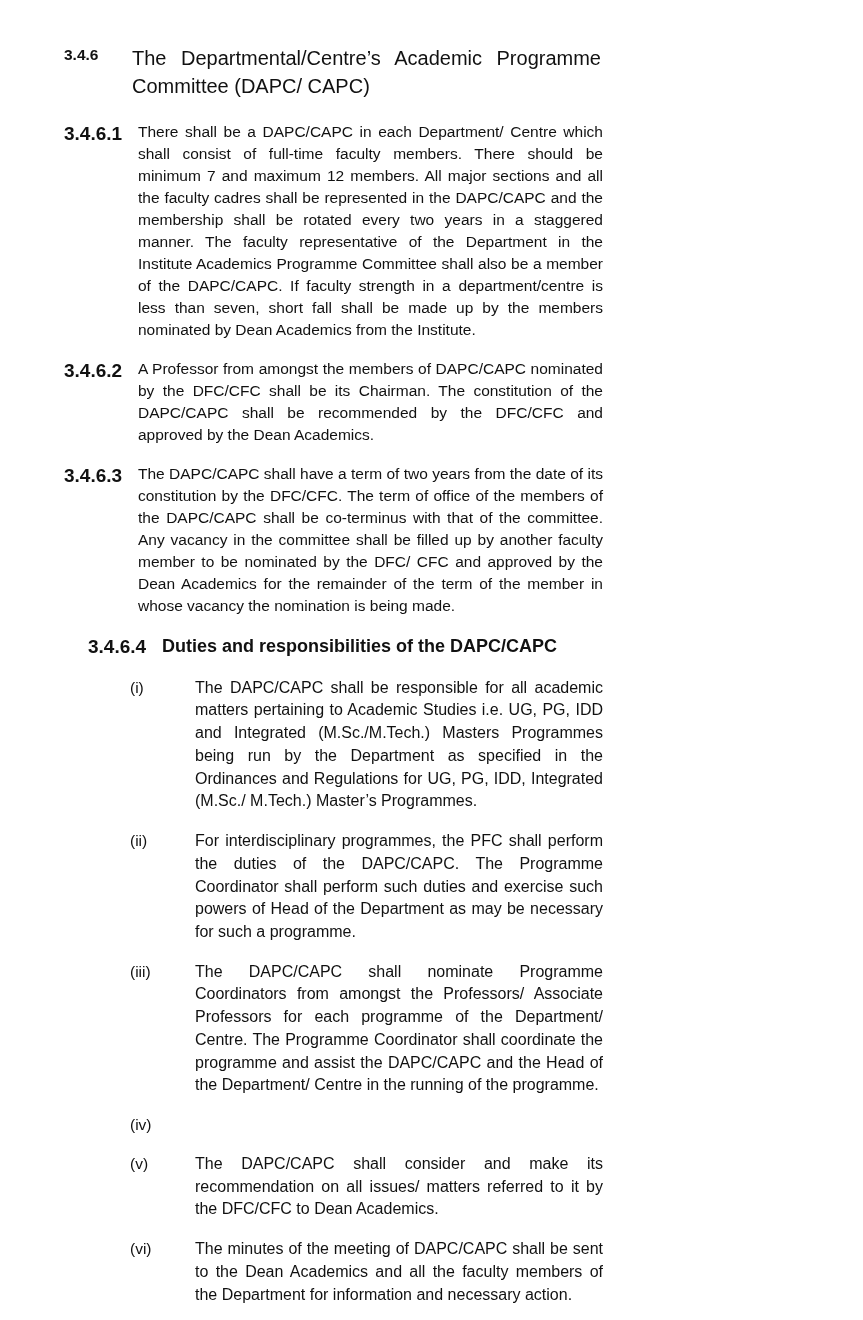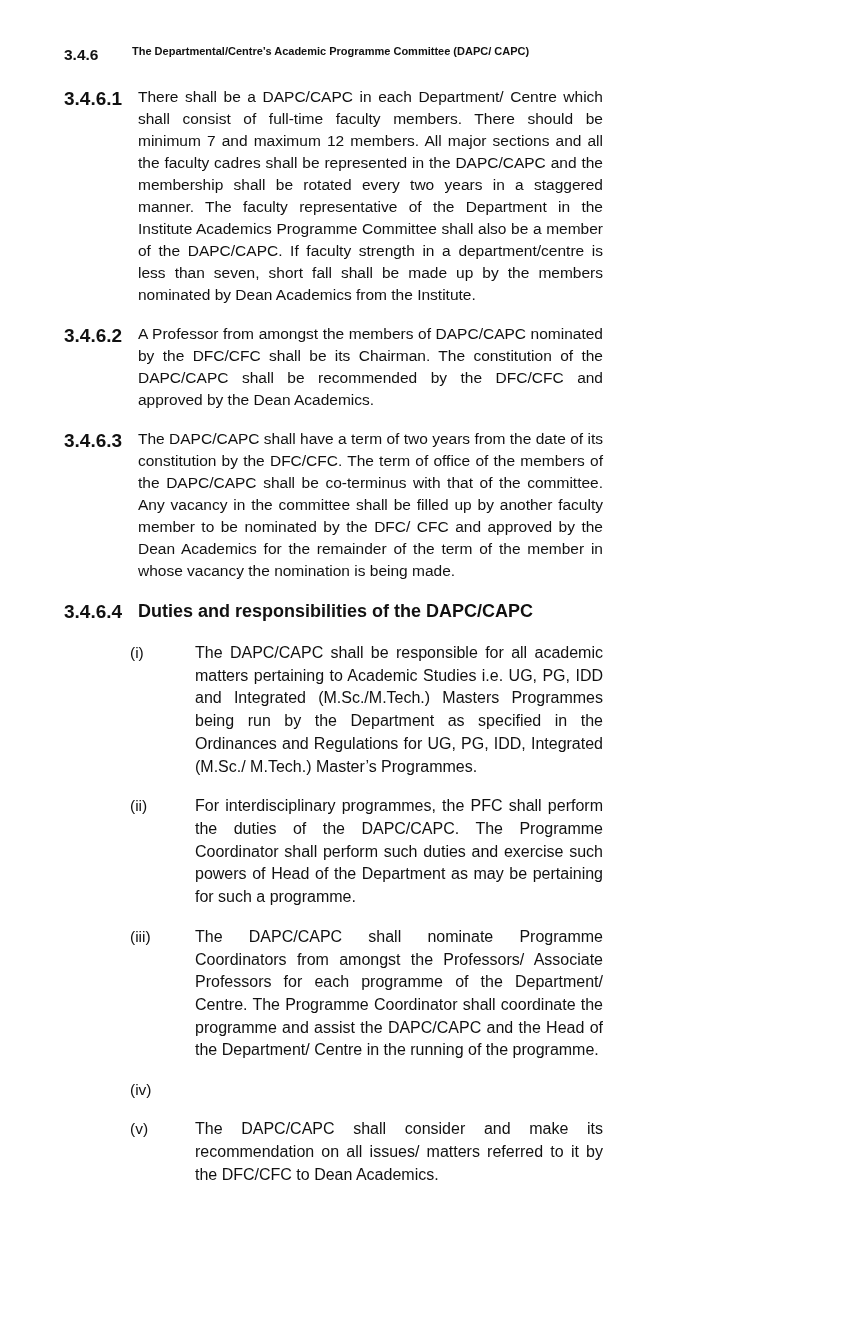--- a/index.html
+++ b/index.html
@@ -44,40 +44,41 @@
 
   
   .heading-block {
     margin-bottom: 20px;
   }
   .heading-block .num {
     width: 68px;
     font-size: 15.5px;
   }
   .heading-block .heading-txt {
-    font-weight: bold;
-    font-size: 11px;
+    font-weight: normal;
+    font-size: 20px;
     line-height: 1.42;
     text-align: justify;
     text-justify: inter-word;
     flex: 1;
     padding-right: 2px;
   }
 
   
   .clause .num {
     width: 74px;
   }
   .clause .body-txt {
     flex: 1;
   }
 
   
   .subheading {
     margin-bottom: 16px;
+    margin-left: 24px;
   }
   .subheading .num {
     width: 74px;
   }
   .subheading .sub-txt {
     font-weight: bold;
     font-size: 18px;
     line-height: 1.42;
     flex: 1;
   }
@@ -133,31 +134,35 @@
     <span class="sub-txt">Duties and responsibilities of the DAPC/CAPC</span>
   </div>
 
   <div class="roman-item">
     <span class="rn">(i)</span>
     <span class="rtxt">The DAPC/CAPC shall be responsible for all academic matters pertaining to Academic Studies i.e. UG, PG, IDD and Integrated (M.Sc./M.Tech.) Masters Programmes being run by the Department as specified in the Ordinances and Regulations for UG, PG, IDD, Integrated  (M.Sc./ M.Tech.) Master’s Programmes.</span>
   </div>
 
   <div class="roman-item">
     <span class="rn">(ii)</span>
-    <span class="rtxt">For interdisciplinary programmes, the PFC shall perform the duties of the DAPC/CAPC. The Programme Coordinator shall perform such duties and exercise such powers of Head of the Department as may be pertaining for such a programme.</span>
+    <span class="rtxt">For interdisciplinary programmes, the PFC shall perform the duties of the DAPC/CAPC. The Programme Coordinator shall perform such duties and exercise such powers of Head of the Department as may be necessary for such a programme.</span>
   </div>
 
   <div class="roman-item">
     <span class="rn">(iii)</span>
     <span class="rtxt">The DAPC/CAPC shall nominate Programme Coordinators from amongst the Professors/ Associate Professors for each programme of the Department/ Centre. The Programme Coordinator shall coordinate the programme and assist the DAPC/CAPC and the Head of the Department/ Centre in the running of the programme.</span>
   </div>
 
   <div class="roman-item">
     <span class="rn">(iv)</span>
   </div>
 
   <div class="roman-item">
     <span class="rn">(v)</span>
     <span class="rtxt">The DAPC/CAPC shall consider and make its recommendation on all issues/ matters referred to it by the DFC/CFC to Dean Academics.</span>
   </div>
 
+  <div class="roman-item">
+    <span class="rn">(vi)</span>
+    <span class="rtxt">The minutes of the meeting of DAPC/CAPC shall be sent to the Dean Academics and all the faculty members of the Department for information and necessary action.</span>
+  </div>
 
 </div>
 
 </body></html>

